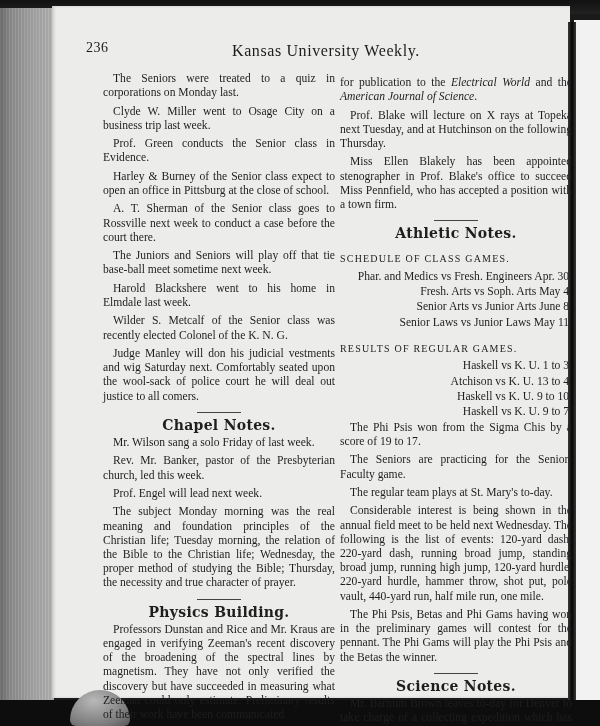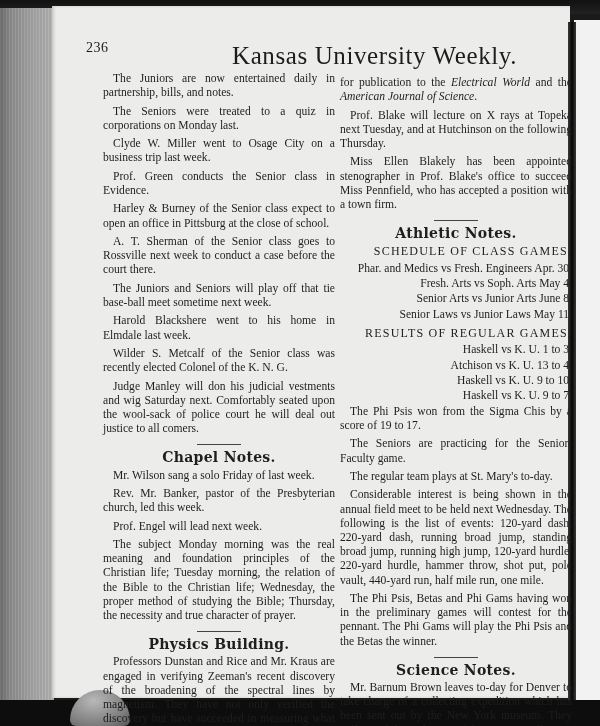--- a/index.html
+++ b/index.html
@@ -44,62 +44,61 @@
   }
   .header {
     position: absolute; left: 86px; top: 40px; width: 480px; height: 30px;
   }
   .page-number {
     position: absolute; left: 0; top: 0;
     font-size: 14px; color: #1c1c1c; letter-spacing: 0.5px;
   }
   .journal-title {
     position: absolute; left: 146px; top: 2px;
-    font-size: 25px; color: #1c1c1c; letter-spacing: 0.6px;
+    font-size: 16px; color: #1c1c1c; letter-spacing: 0.6px;
   }
   .col {
     position: absolute; top: 72px; width: 232px;
     font-size: 11.6px; line-height: 14.2px; color: #1e1e1e;
     text-align: justify;
   }
   .col-left { left: 103px; width: 232px; }
   .col-right { left: 340px; top: 76px; width: 232px; }
   .col p { margin: 0 0 4.2px 0; text-indent: 10px; hyphens: manual; }
   .col p.cont { text-indent: 0; }
   .col p.item { text-indent: 8px; margin-bottom: 1.2px; text-align: right; }
   .section-title {
     text-align: center; font-weight: bold; font-size: 14px;
     font-family: "DejaVu Serif", serif; margin: 1px 0 4px 0; letter-spacing: 0.3px;
   }
   .rule {
     width: 44px; height: 1px; background: #444; margin: 8px auto 5px auto;
   }
   .subhead {
-    text-align: right; font-size: 12px; letter-spacing: 1.2px; margin: 4px 0 3px 0;
+    text-align: left; font-size: 10px; letter-spacing: 1.2px; margin: 12px 0 3px 0;
   }
   em { font-style: italic; }
 </style>
 </head>
 <body>
 
 <div class="top-dark"></div>
 <div class="page-stack"></div>
 <div class="next-page"></div>
 <div class="page"></div>
 <div class="spine"></div>
 <div class="bottom-dark"></div>
 <div class="thumb"></div>
 
 <div class="header">
   <span class="page-number">236</span>
   <span class="journal-title">Kansas University Weekly.</span>
 </div>
 
 <div class="col col-left">
-  <p>The Juniors are now entertained daily in partnership, bills, and notes.</p>
   <p>The Seniors were treated to a quiz in corporations on Monday last.</p>
   <p>Clyde W. Miller went to Osage City on a business trip last week.</p>
   <p>Prof. Green conducts the Senior class in Evidence.</p>
   <p>Harley &amp; Burney of the Senior class expect to open an office in Pittsburg at the close of school.</p>
   <p>A. T. Sherman of the Senior class goes to Rossville next week to conduct a case before the court there.</p>
   <p>The Juniors and Seniors will play off that tie base-ball meet sometime next week.</p>
   <p>Harold Blackshere went to his home in Elmdale last week.</p>
   <p>Wilder S. Metcalf of the Senior class was recently elected Colonel of the K. N. G.</p>
   <p>Judge Manley will don his judicial vestments and wig Saturday next. Comfortably seated upon the wool-sack of police court he will deal out justice to all comers.</p>
 

